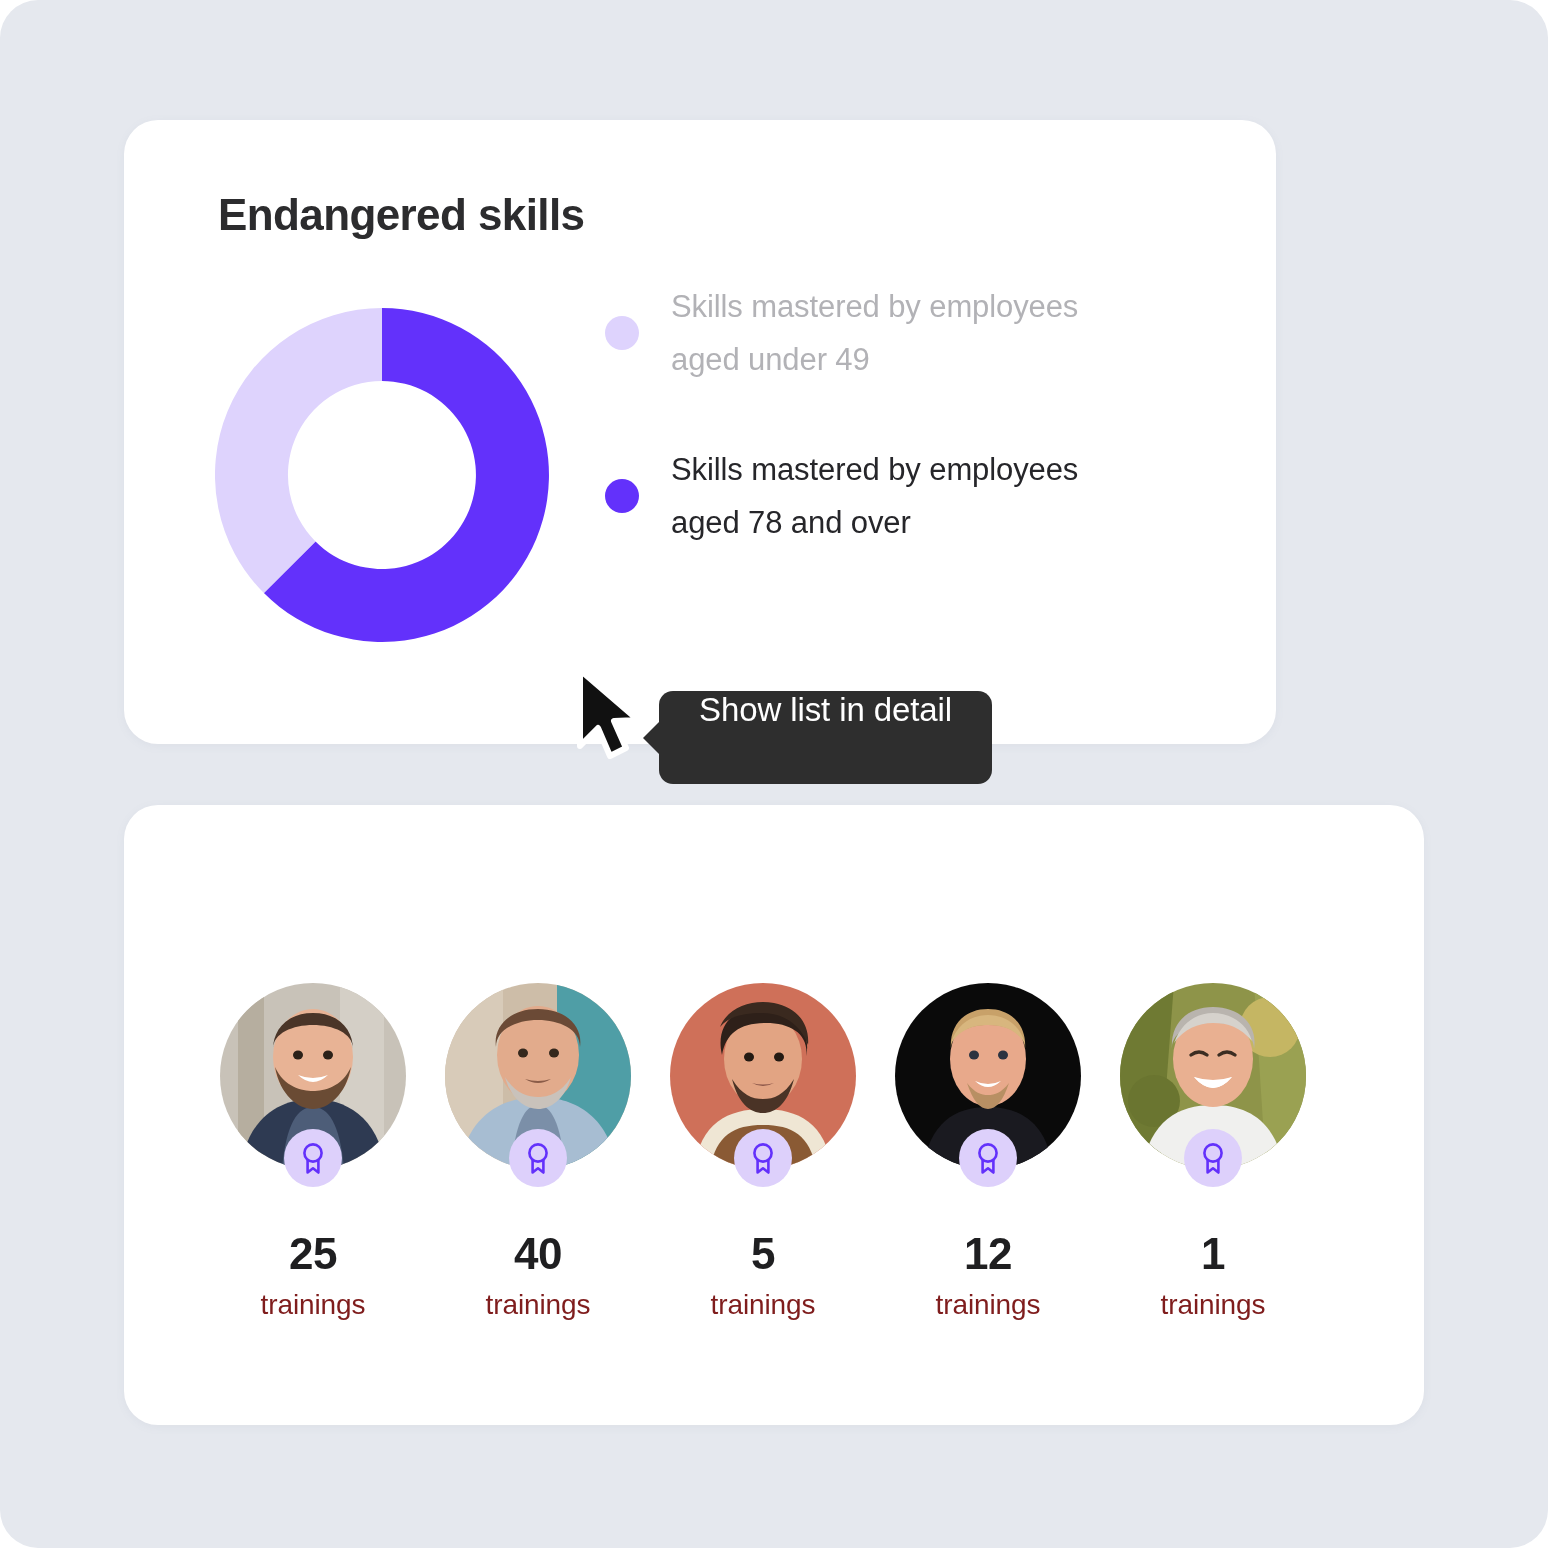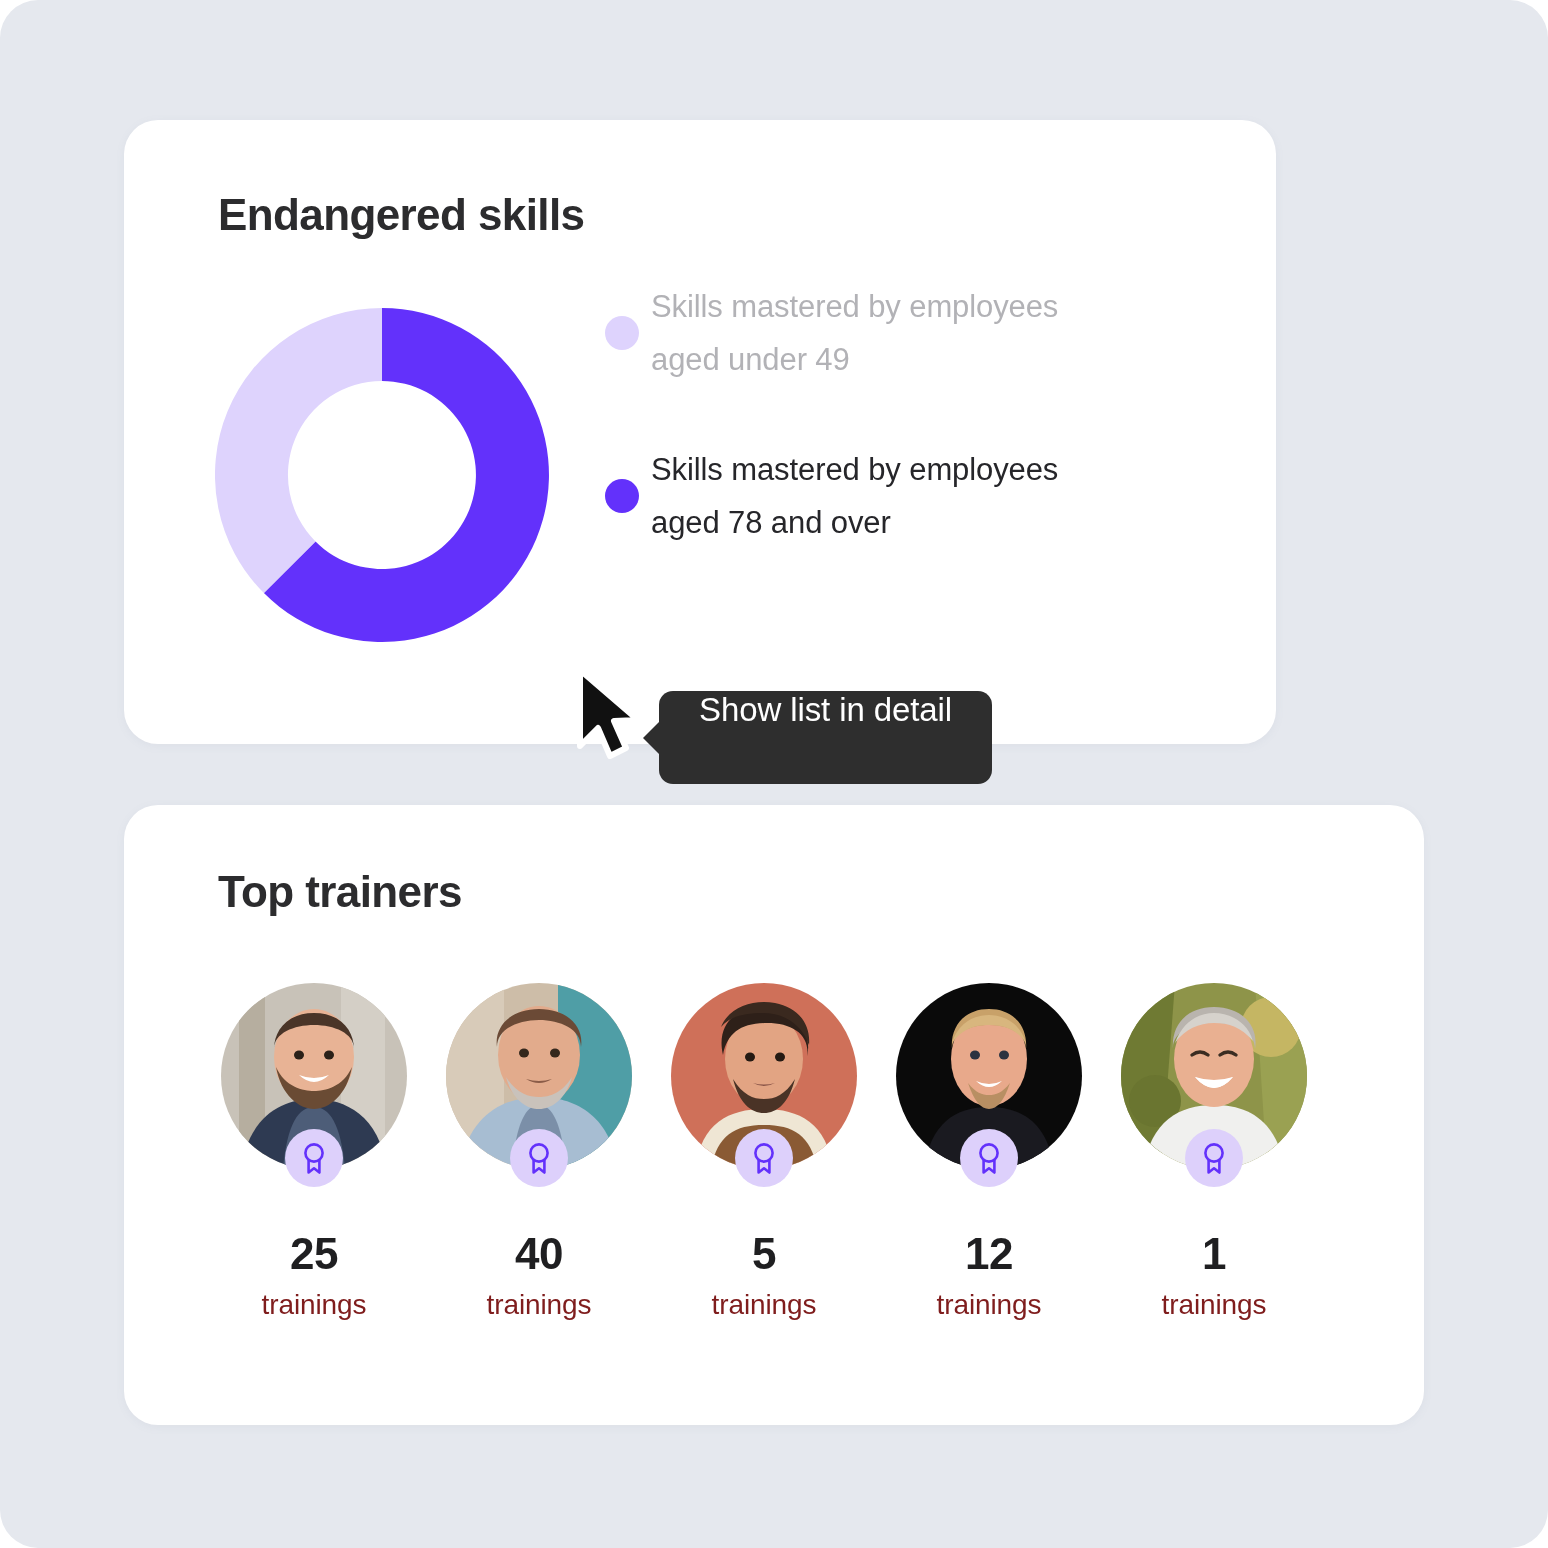--- a/index.html
+++ b/index.html
@@ -64,21 +64,21 @@
   
   #legend {
     position: absolute;
     left: 481px;
     top: 160px;
     width: 560px;
   }
   .legend-row {
     display: flex;
     align-items: center;
-    gap: 12px;
+    gap: 32px;
     margin-bottom: 56px;
   }
   .legend-dot {
     flex: 0 0 auto;
     width: 34px;
     height: 34px;
     border-radius: 50%;
   }
   .legend-label {
     font-size: 31px;
@@ -120,25 +120,25 @@
     left: 452px;
     top: 548px;
     width: 70px;
     height: 92px;
     pointer-events: none;
   }
 
   
   #trainers-row {
     position: absolute;
-    left: 97px;
+    left: 69px;
     top: 178px;
     width: 1140px;
     display: flex;
-    justify-content: flex-start;
+    justify-content: center;
     gap: 39px;
   }
   .trainer {
     width: 186px;
     display: flex;
     flex-direction: column;
     align-items: center;
   }
   .avatar-wrap {
     position: relative;
@@ -224,21 +224,20 @@
     </div>
 
     <svg id="cursor" viewBox="0 0 70 92">
       <path d="M4,2 L4,78 L22,60 L34,88 L50,80 L38,53 L62,52 Z" fill="#111111" stroke="#ffffff" stroke-width="6" stroke-linejoin="round"></path>
     </svg>
 
   </section>
 
   <section class="card" id="card-trainers">
 
-    <h2 class="card-title" id="trainers-title">Top trainers</h2>
 
     <div id="trainers-row">
 
       <div class="trainer">
         <div class="avatar-wrap">
           <div class="avatar">
             <svg viewBox="0 0 186 186">
               <rect width="186" height="186" fill="#c8c2b8"></rect>
               <rect x="18" y="0" width="26" height="186" fill="#b6ae9f"></rect>
               <rect x="120" y="0" width="44" height="186" fill="#d4cfc6"></rect>

